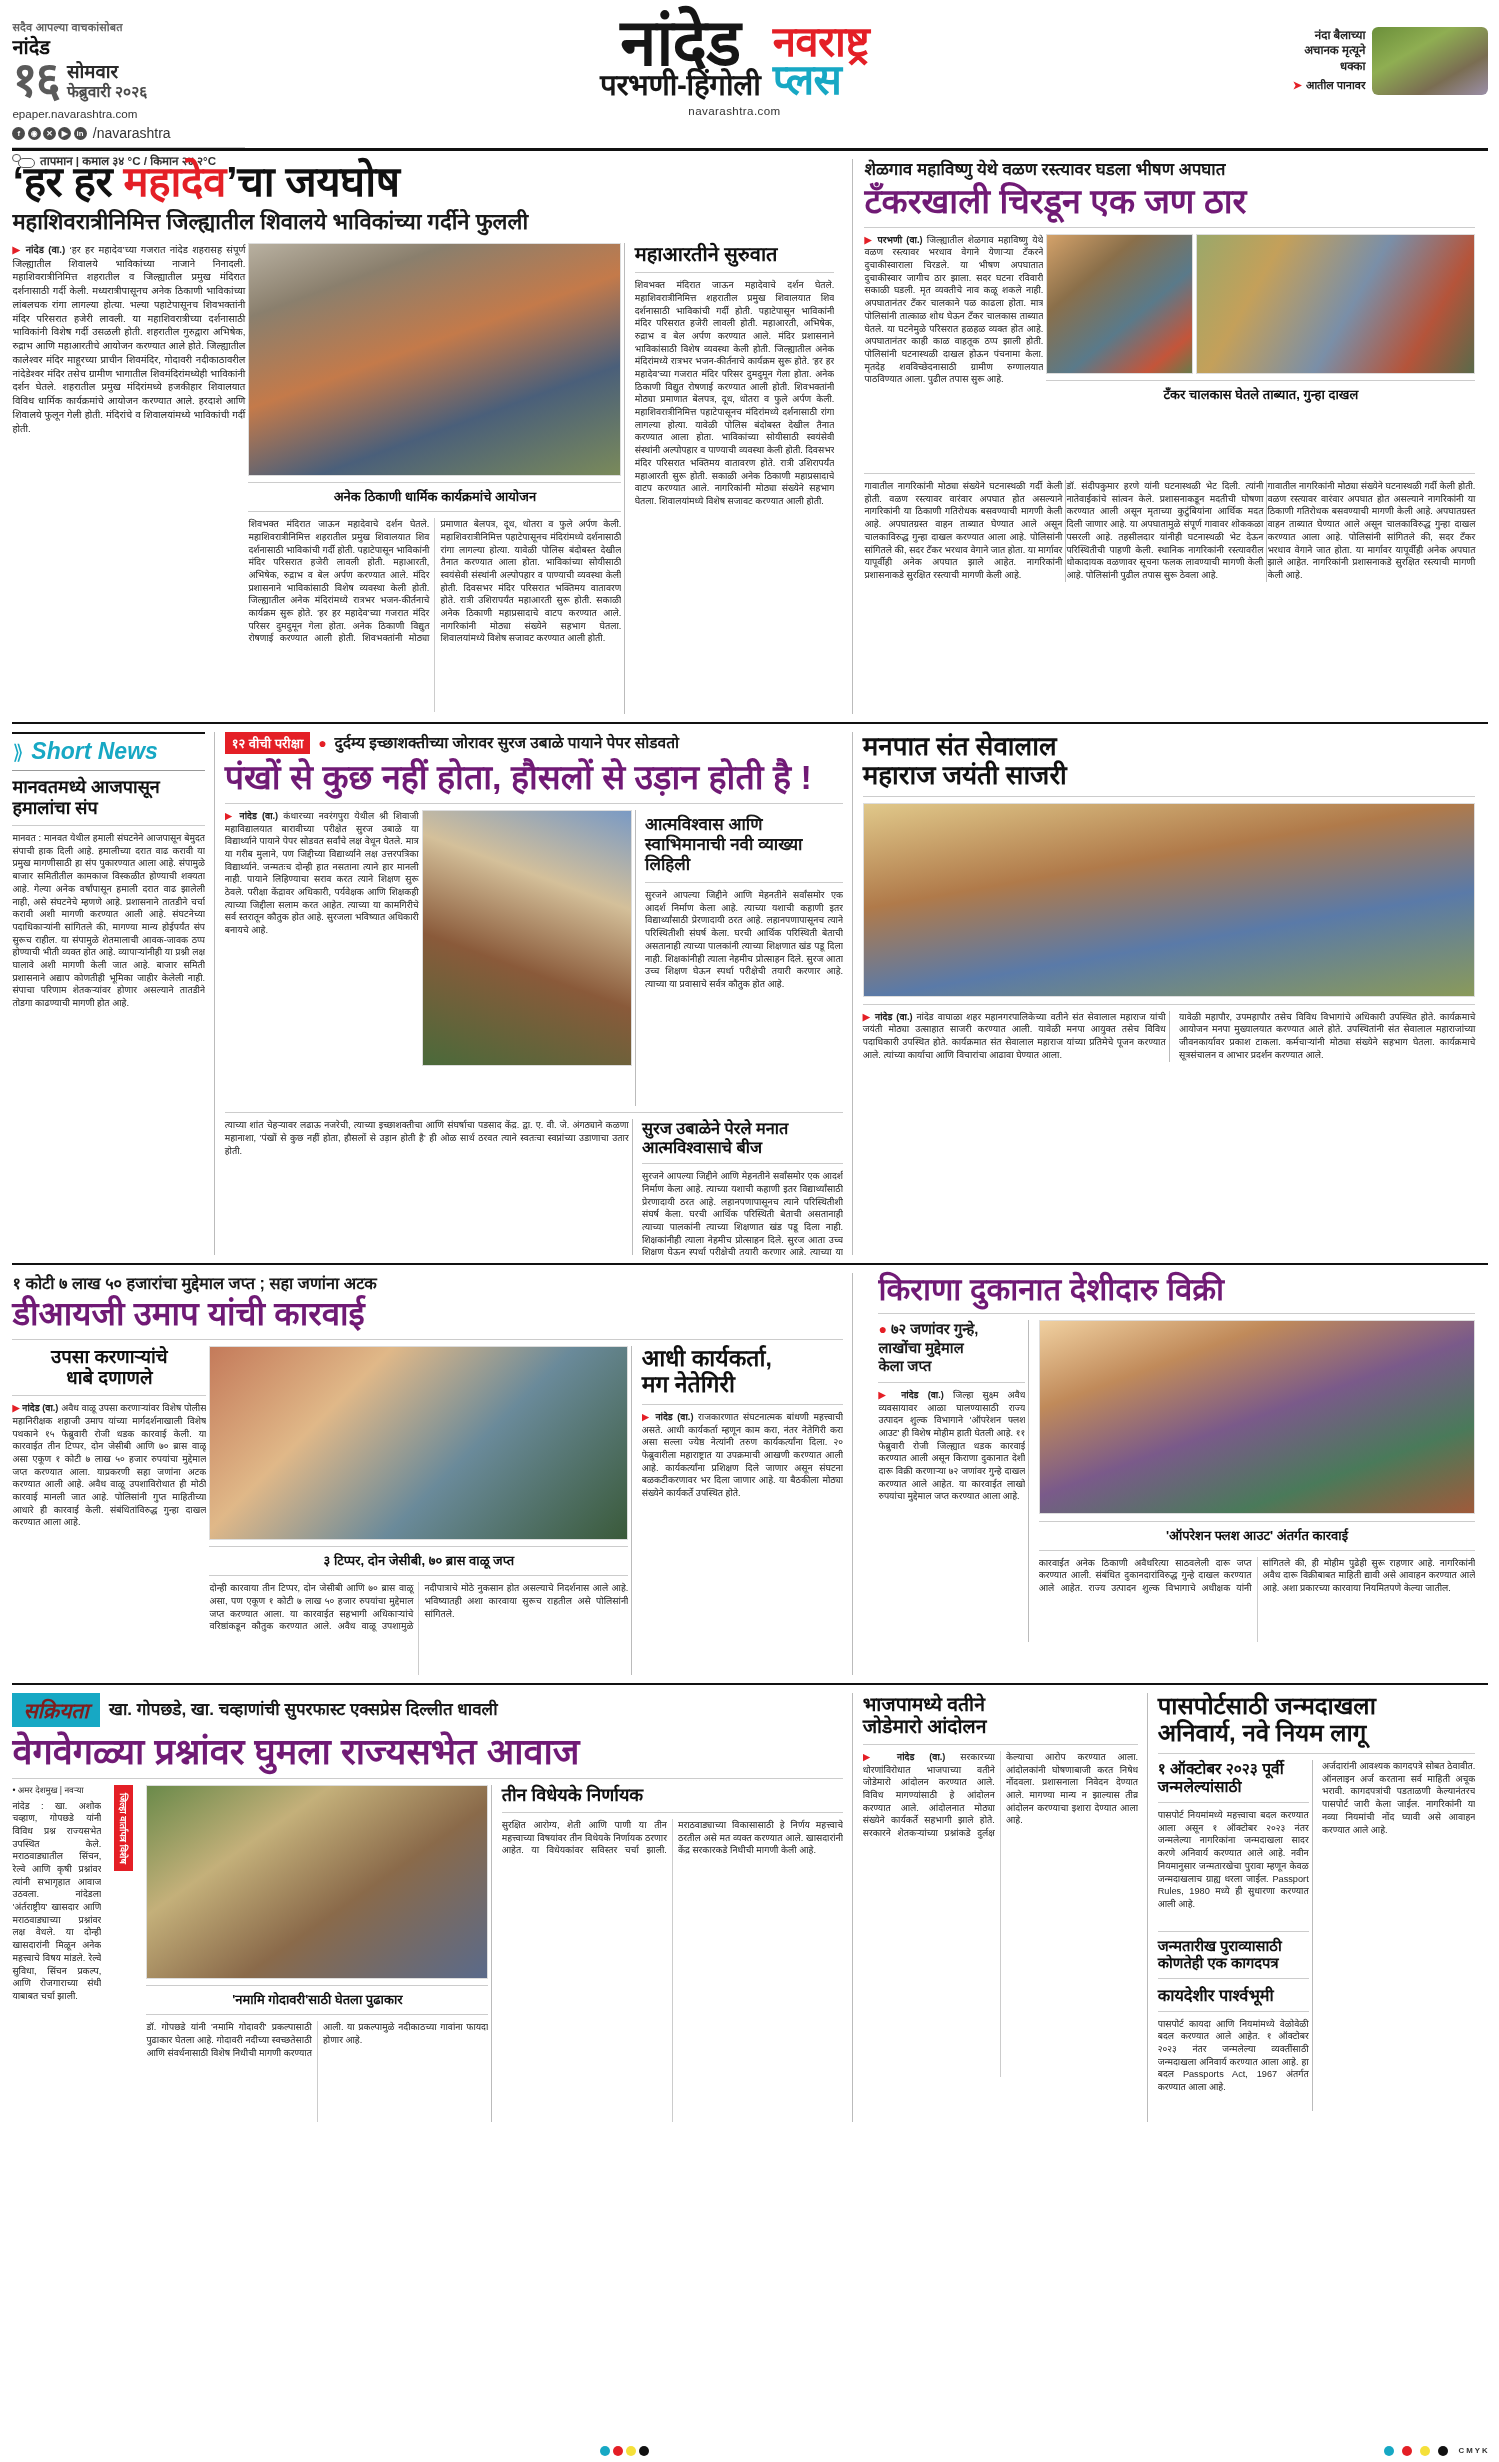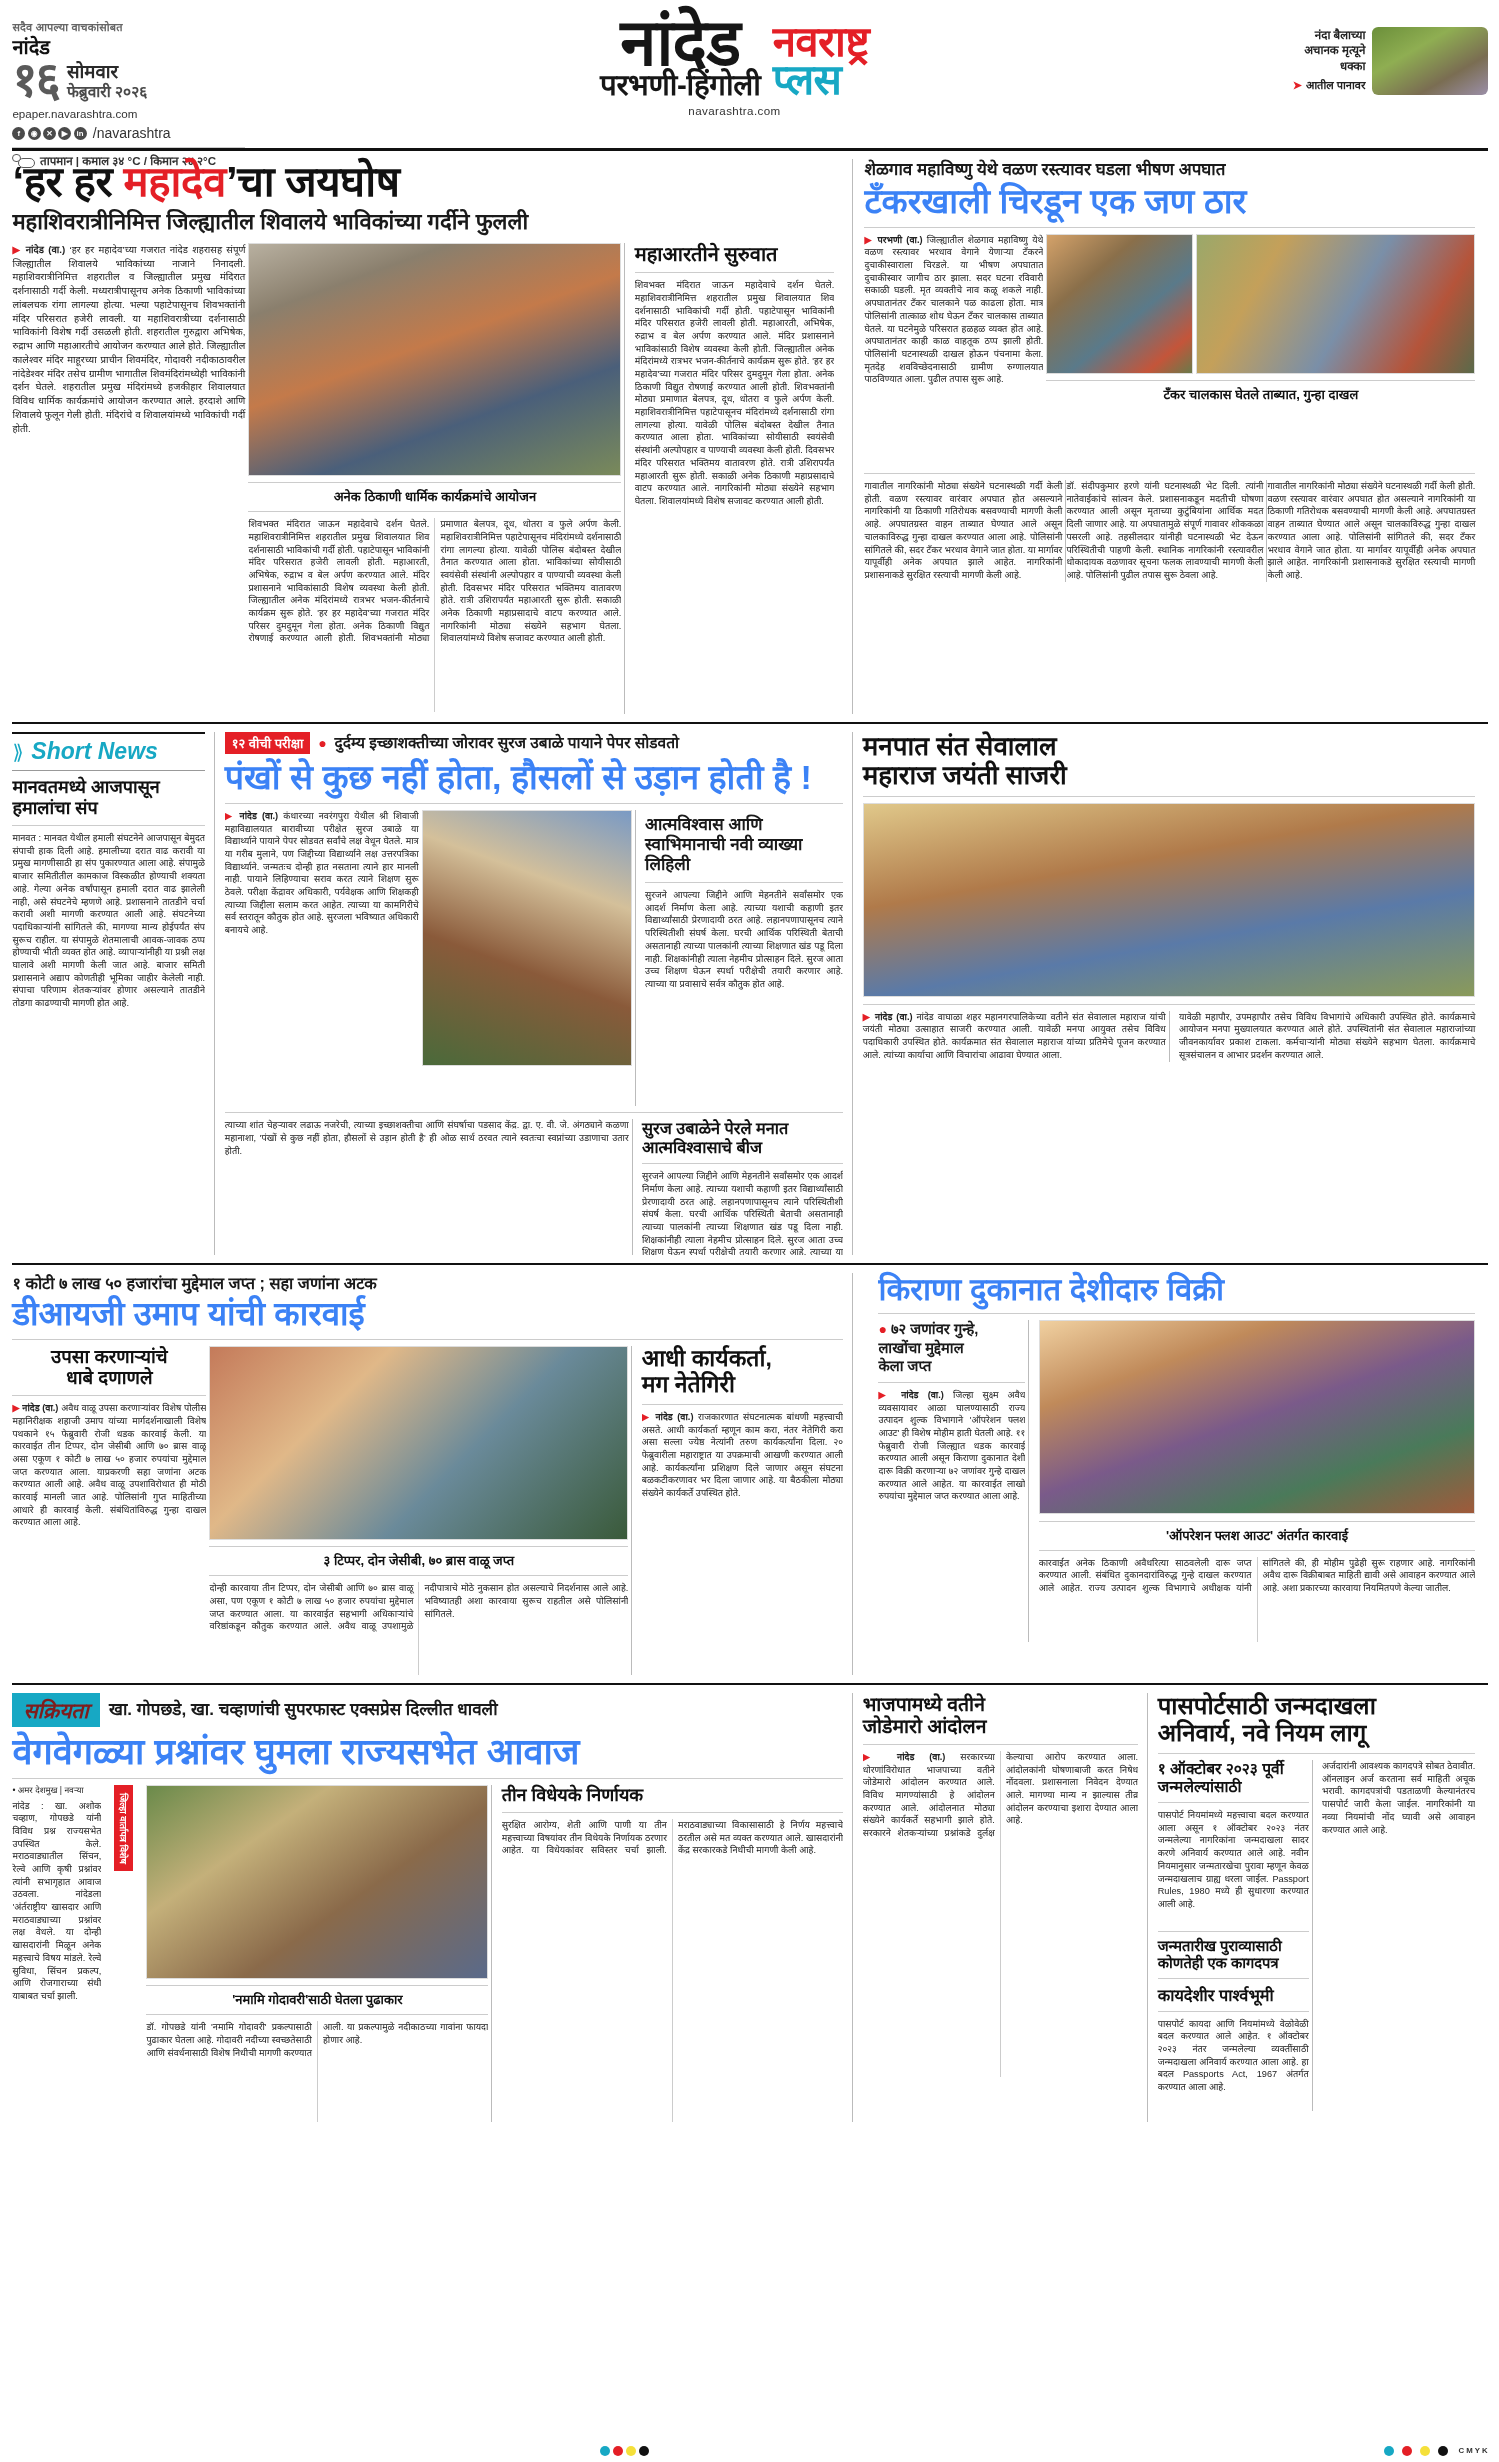--- a/index.html
+++ b/index.html
@@ -55,21 +55,21 @@
 
   
   .mainzone { display: flex; gap: 0; }
   .colL { width: 840px; padding-right: 11px; }
   .colR { width: 623px; padding-left: 11px; border-left: 0.8px solid #bbb; }
 
   
   .kicker { font-size: 17px; font-weight:700; color:#1a1a1a; line-height:1.25; }
   .hl-xl { font-size: 42px; font-weight: 800; line-height: 1.08; letter-spacing:-0.4px; color:#111; }
   .hl-xl .red { color:#e41f26; }
-  .hl-lg { font-size: 34px; font-weight: 800; line-height: 1.1; color:#3b82f6; }
+  .hl-lg { font-size: 34px; font-weight: 800; line-height: 1.1; color:#701a75; }
   .hl-md { font-size: 26px; font-weight: 800; line-height: 1.12; color:#111; }
   .hl-sm { font-size: 20px; font-weight: 800; line-height: 1.15; color:#111; }
   .subhead { font-size: 22px; font-weight: 700; line-height: 1.2; color:#1a1a1a; margin-top: 4.7px;}
 
   .body-txt { font-size: 9.7px; line-height: 1.42; text-align: justify; color:#222; }
   .body-txt.sm { font-size: 9.2px; line-height: 1.38; }
   .dateline { font-weight: 700; }
   .tri { color:#e41f26; font-weight:900; }
 
   .cap { font-size: 13px; font-weight: 700; text-align:center; line-height:1.2; color:#111; }

